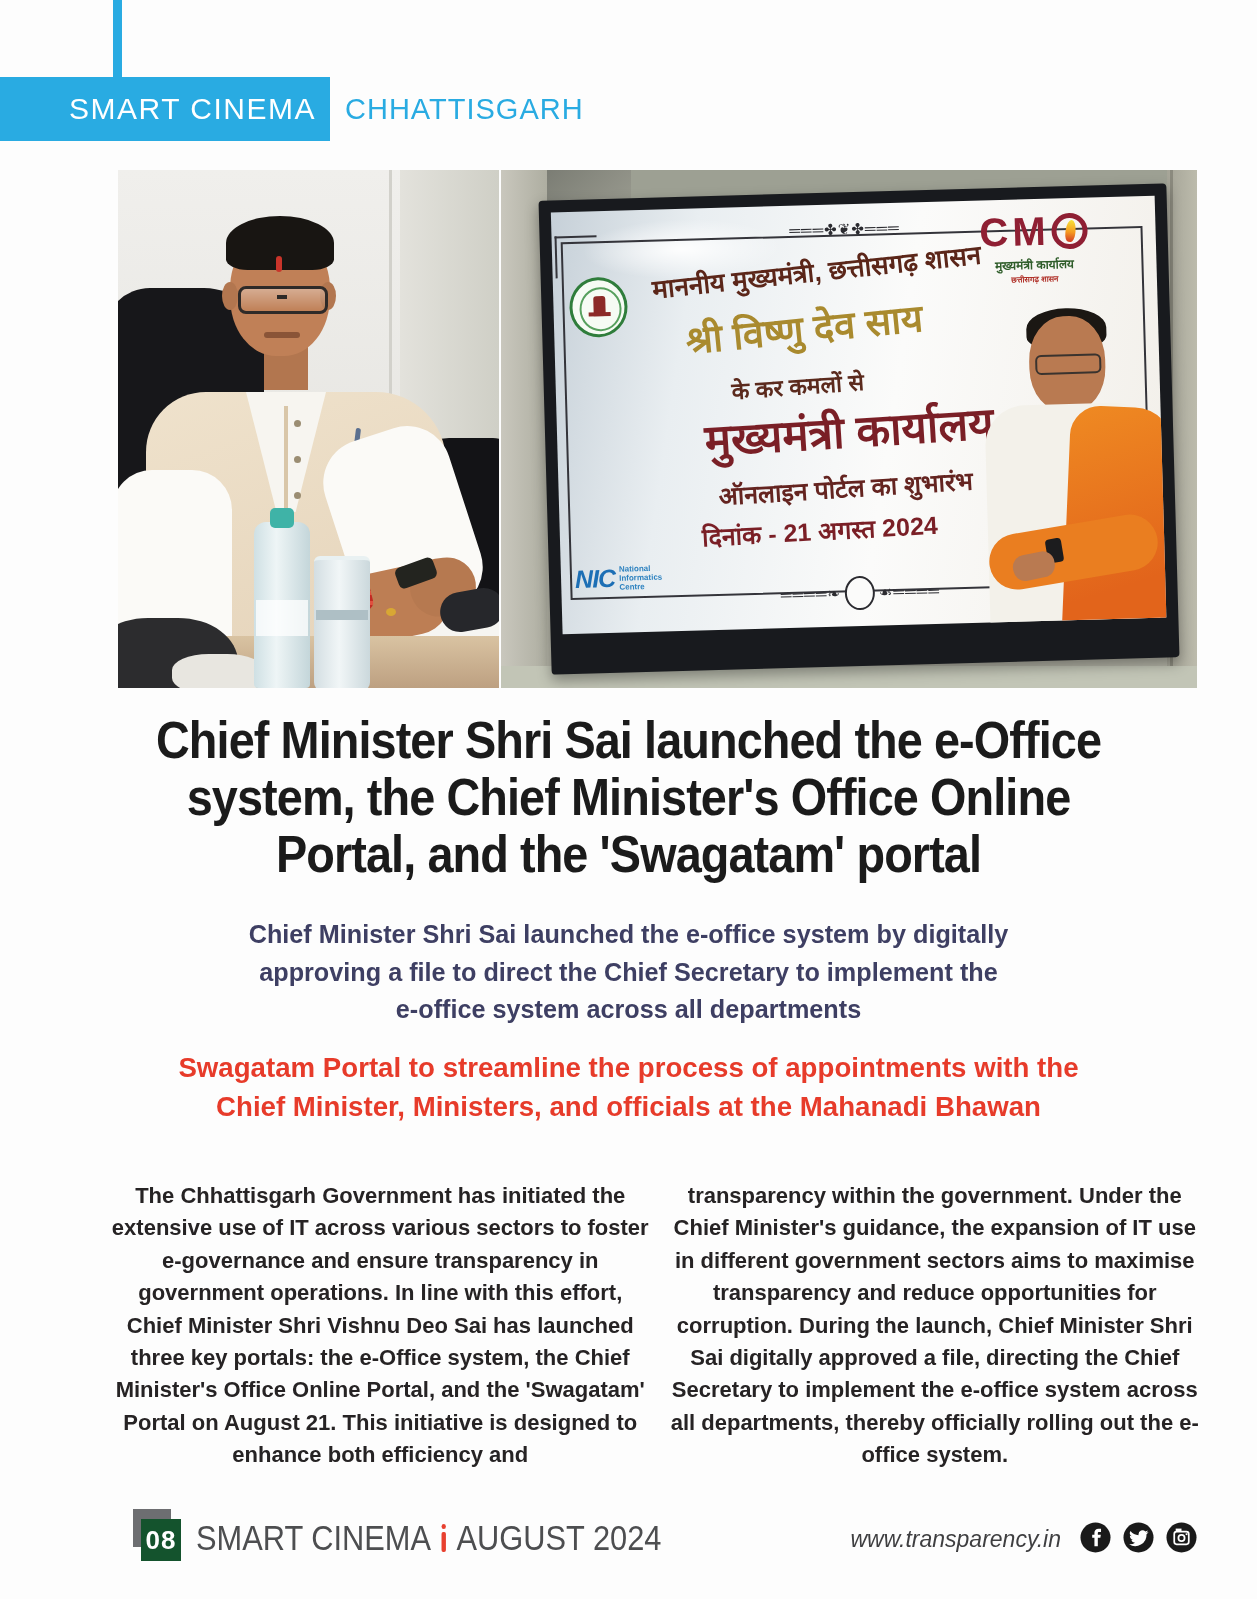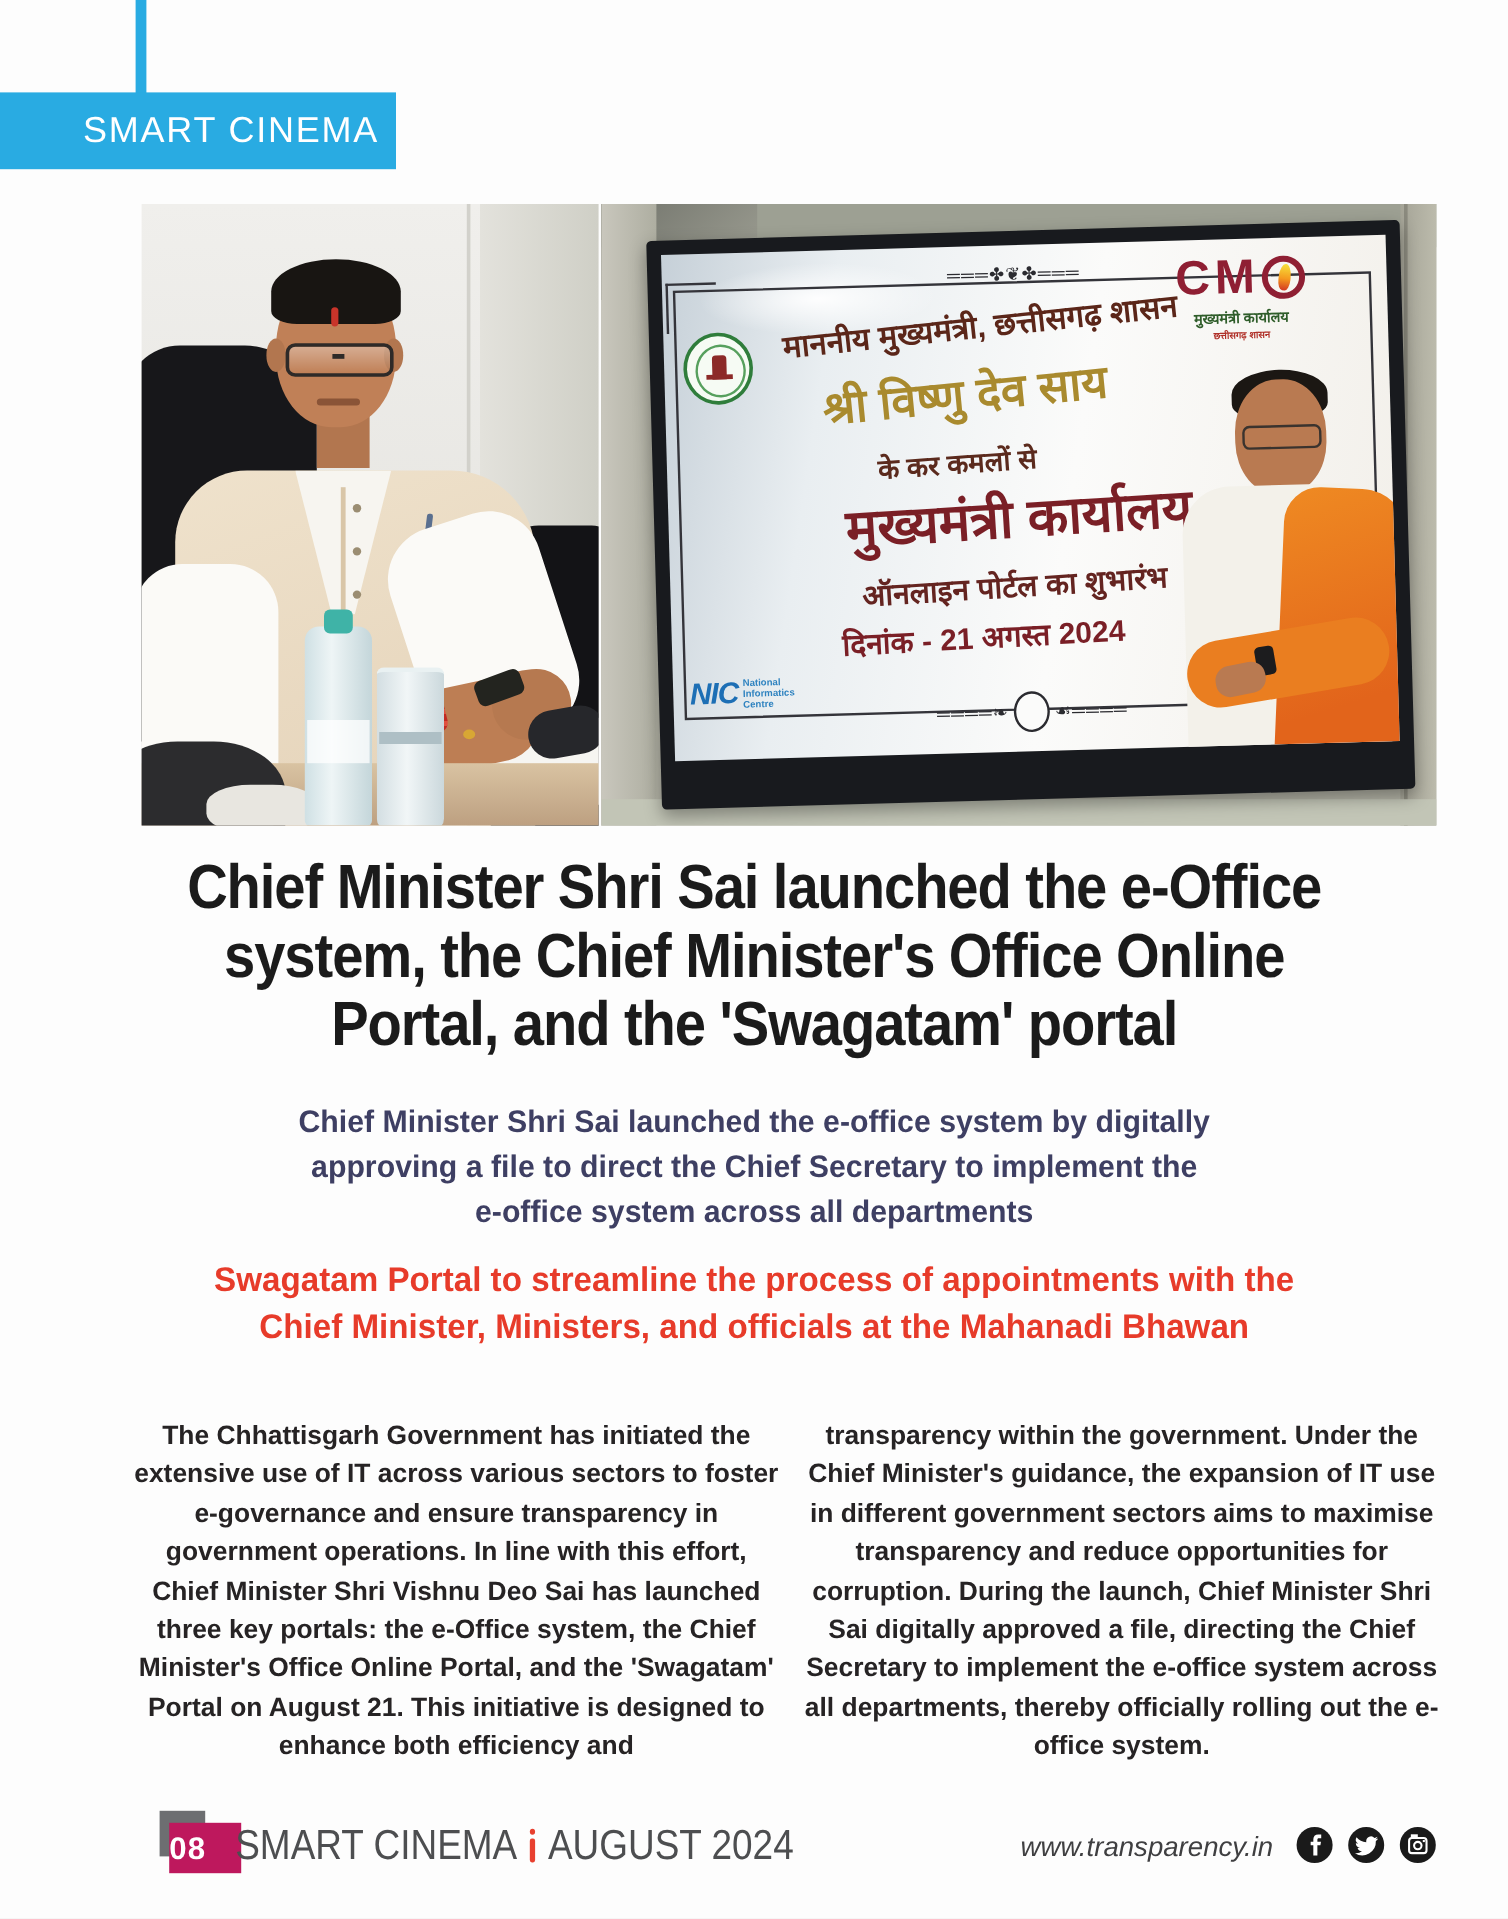--- a/index.html
+++ b/index.html
@@ -126,21 +126,21 @@
   .deck1 span{display:block;}
   .deck2{position:absolute;left:60px;right:60px;top:1048px;text-align:center;color:#e73b2a;
     font-size:28.5px;line-height:39px;font-weight:700;transform:scaleX(.97);}
   .deck2 span{display:block;}
   
   .bodycols{position:absolute;left:110px;right:52px;top:1180px;display:flex;gap:14px;}
   .bodycols .col{width:50%;text-align:center;color:#262324;font-size:22px;line-height:32.4px;font-weight:700;}
   
   .badge{position:absolute;left:133px;top:1509px;width:48px;height:52px;}
   .badge .back{position:absolute;left:0;top:0;width:38px;height:38px;background:#6d6e71;}
-  .badge .front{position:absolute;left:8px;top:10px;width:60px;height:42px;background:#be185d;display:flex;align-items:center;justify-content:flex-start;}
+  .badge .front{position:absolute;left:8px;top:10px;width:40px;height:42px;background:#14532d;display:flex;align-items:center;justify-content:center;}
   .badge .num{color:#ffffff;font-size:26px;font-weight:700;letter-spacing:1px;}
   .footer-brand{position:absolute;left:196px;top:1518px;display:flex;align-items:center;gap:12px;
     color:#4d4e50;font-size:35px;font-weight:400;letter-spacing:0;transform:scaleX(.88);transform-origin:left center;white-space:nowrap;}
   .fsep{display:inline-flex;flex-direction:column;align-items:center;gap:3px;}
   .fsep .dot{width:5px;height:5px;background:#e8402f;border-radius:50%;}
   .fsep .bar{width:5px;height:20px;background:#e8402f;border-radius:2px;}
   .website{position:absolute;right:196px;top:1526px;color:#3f3f41;font-size:23px;font-style:italic;font-weight:500;}
   .socials{position:absolute;right:60px;top:1522px;display:flex;gap:12px;}
   .socials svg{display:block;}
   
@@ -148,20 +148,21 @@
 </style>
 </head>
 <body>
 
 <div class="page">
 
   <div class="hdr-vbar"></div>
   <div class="hdr-band">
     <span class="hdr-brand">SMART CINEMA</span>
   </div>
+  <div class="hdr-section">CHHATTISGARH</div>
 
   <div class="photo photo-left">
     <div class="pl-wall-line"></div>
     <div class="pl-wall-right"></div>
     <div class="pl-chair2"></div>
     <div class="pl-chair"></div>
     <div class="pl-neck"></div>
     <div class="pl-head"></div>
     <div class="pl-hair"></div>
     <div class="pl-ear"></div>

